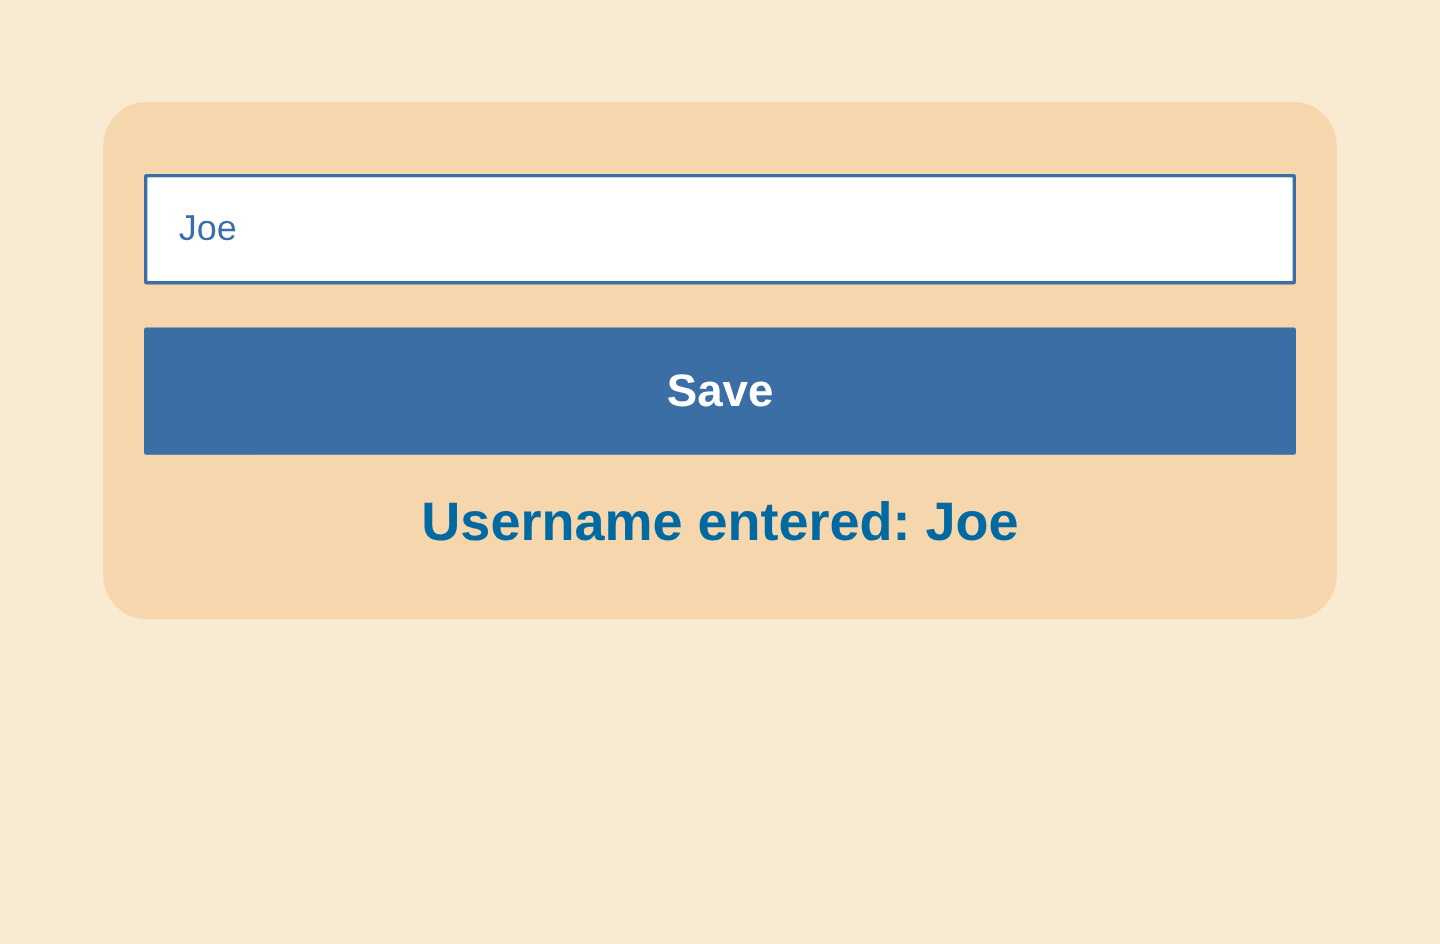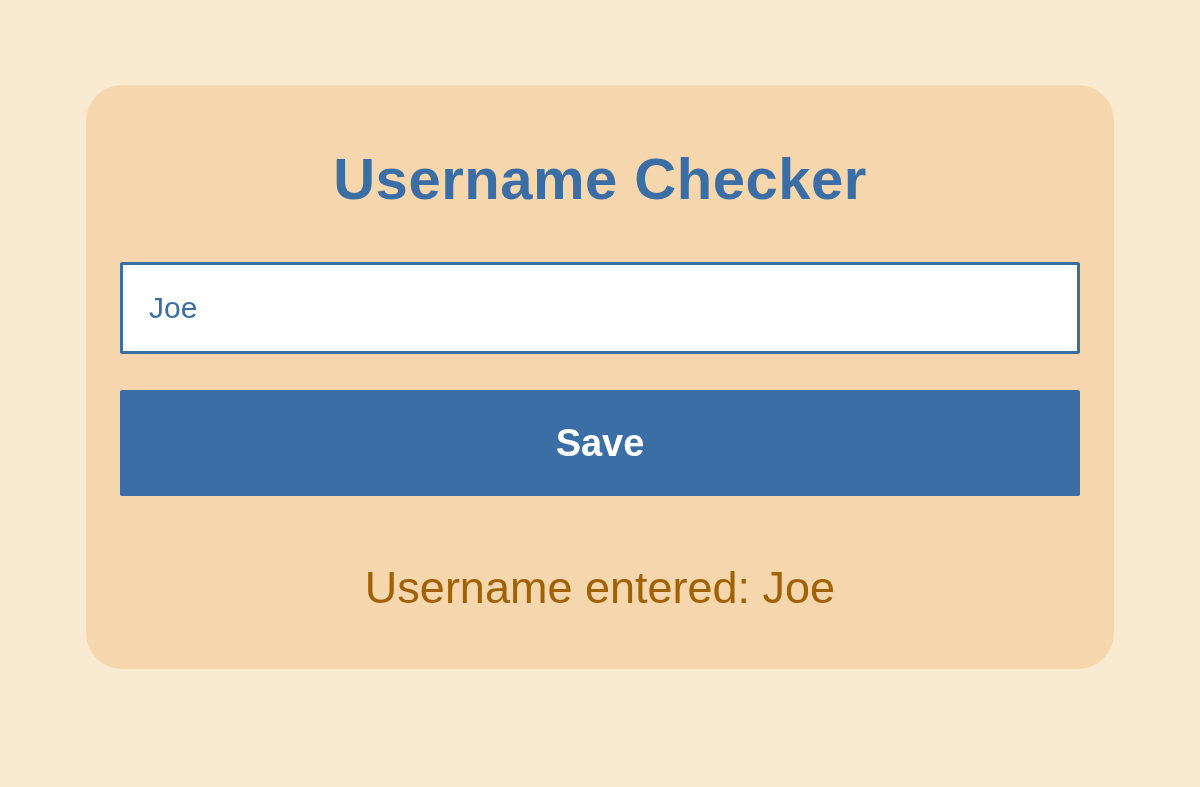--- a/index.html
+++ b/index.html
@@ -59,28 +59,27 @@
       border: none;
       border-radius: 2px;
       margin-top: 36px;
       color: #fff;
       font-size: 38px;
       font-weight: 700;
       cursor: pointer;
       font-family: inherit;
     }
     .result {
-      color: #a16207;
+      color: #0369a1;
       font-size: 45px;
-      font-weight: 400;
-      margin-top: 66px;
+      font-weight: 700;
+      margin-top: 30px;
       text-align: center;
     }
   </style>
 </head>
 <body>
 
 <div class="card">
-  <h1 class="title">Username Checker</h1>
   <input type="text" class="username-input" value="Joe" style="">
   <button class="save-button">Save</button>
   <div class="result">Username entered: Joe</div>
 </div>
 
 </body></html>

